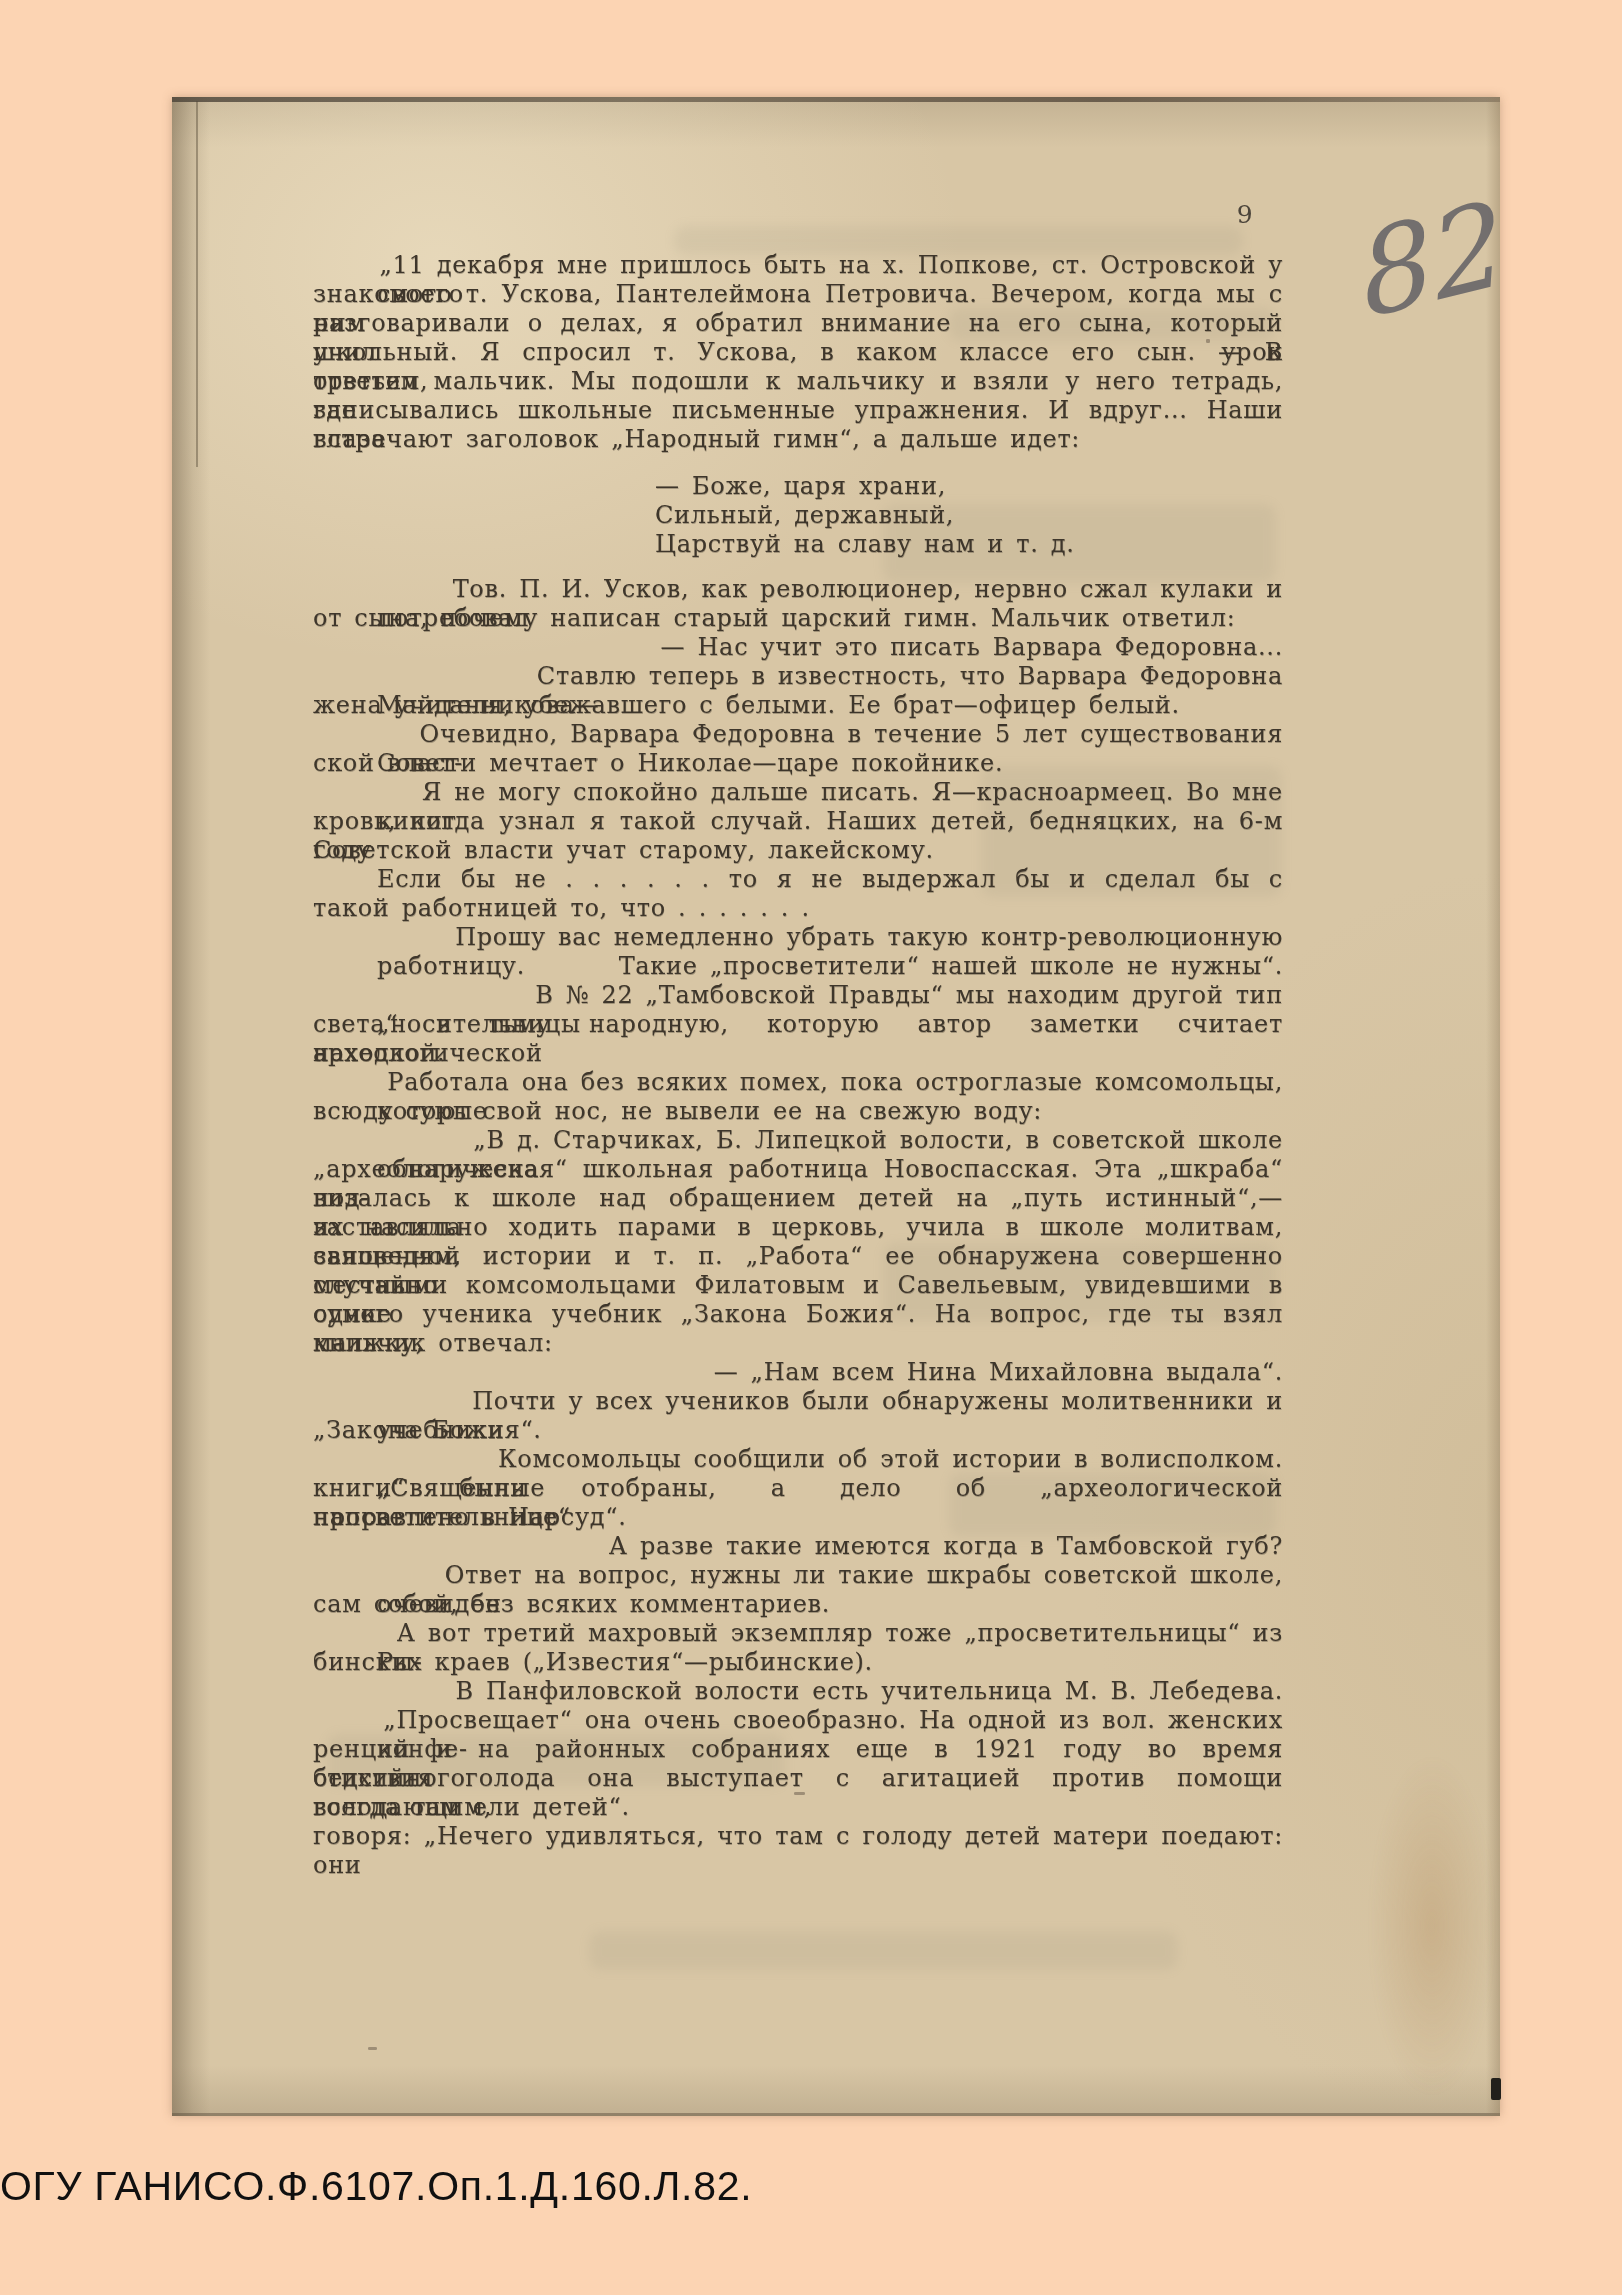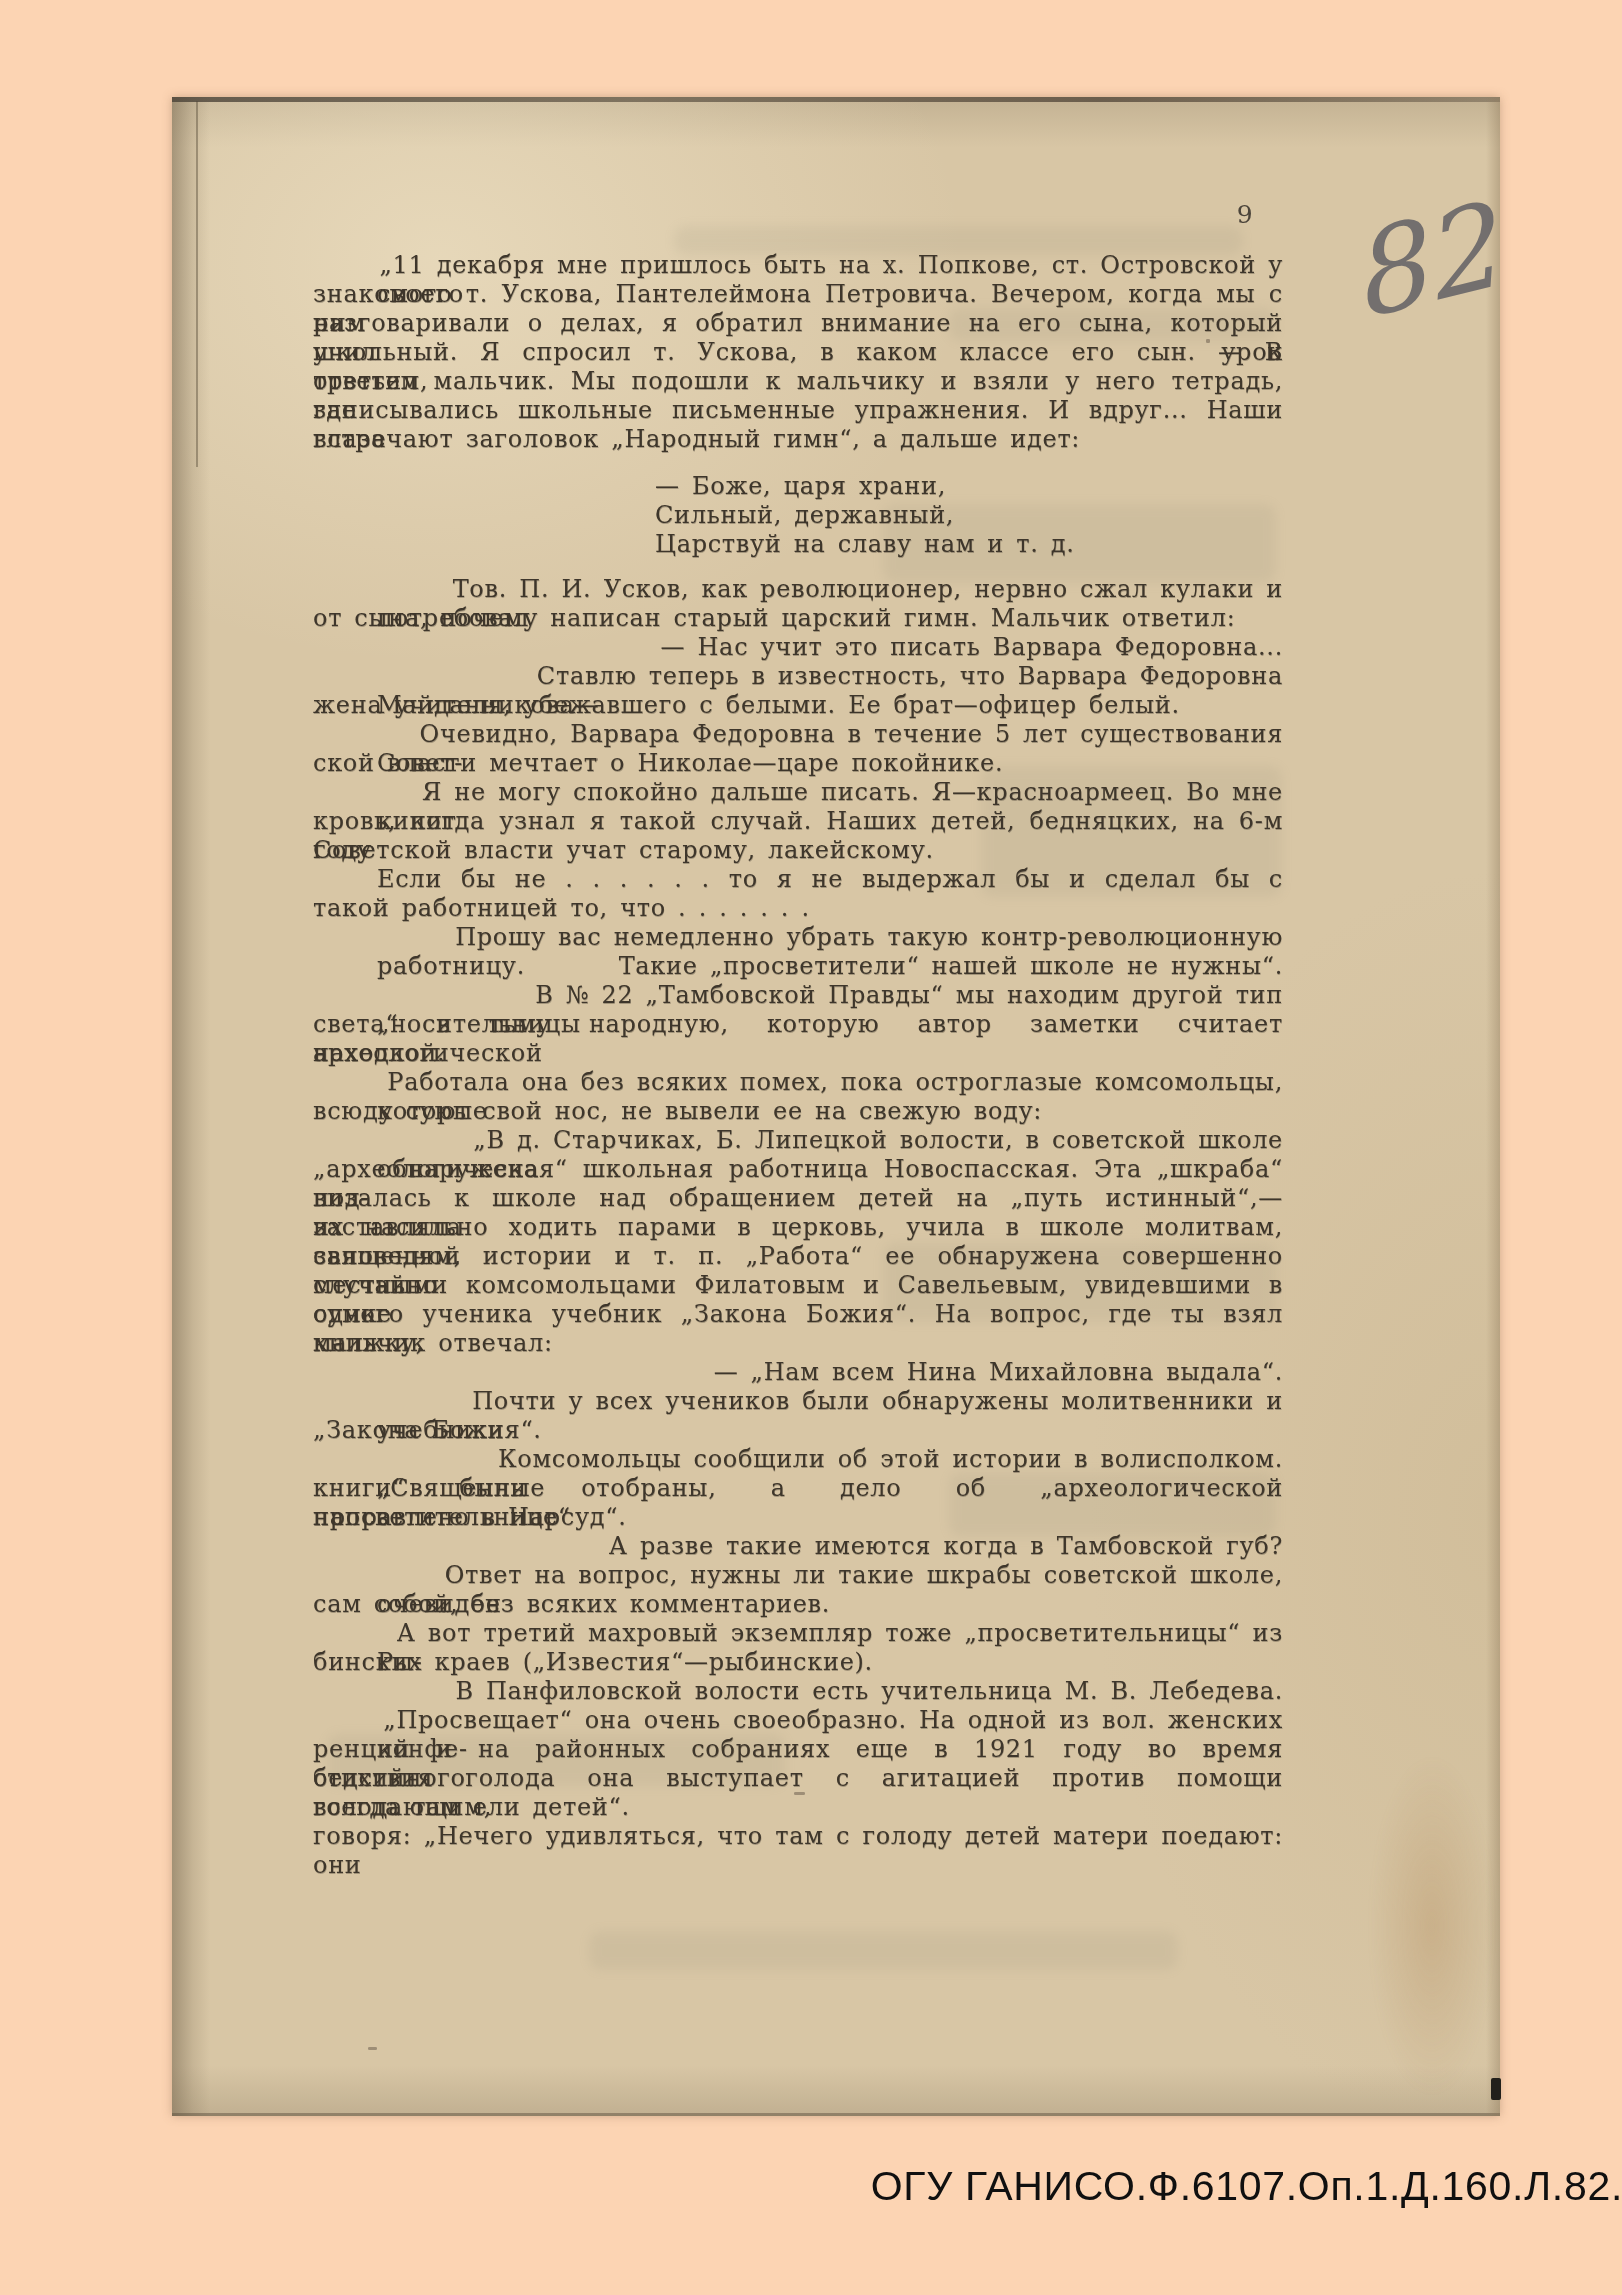--- a/index.html
+++ b/index.html
@@ -67,21 +67,21 @@
     color:#3e362b;font-size:24px;
     letter-spacing:0.7px;word-spacing:3.9px;
     text-shadow:0.4px 0.5px 0.5px rgba(64,54,42,0.35);
   }
   .line{height:29px;line-height:29px;white-space:nowrap;}
   .line.just{white-space:normal;text-align:justify;text-align-last:justify;}
   .line.indent{padding-left:64px;text-align:right;}
   .line.verse{margin-left:342px;}
   
   .caption{
-    position:absolute;left:0;top:2163px;width:1623px;text-align:right;
+    position:absolute;left:0;top:2163px;width:1623px;text-align:left;
     font-family:"Liberation Sans", sans-serif;
     font-size:41px;letter-spacing:0.7px;color:#101010;
   }
 </style>
 </head>
 <body>
 
 <div class="backdrop">
 
   <div class="scan-page">

